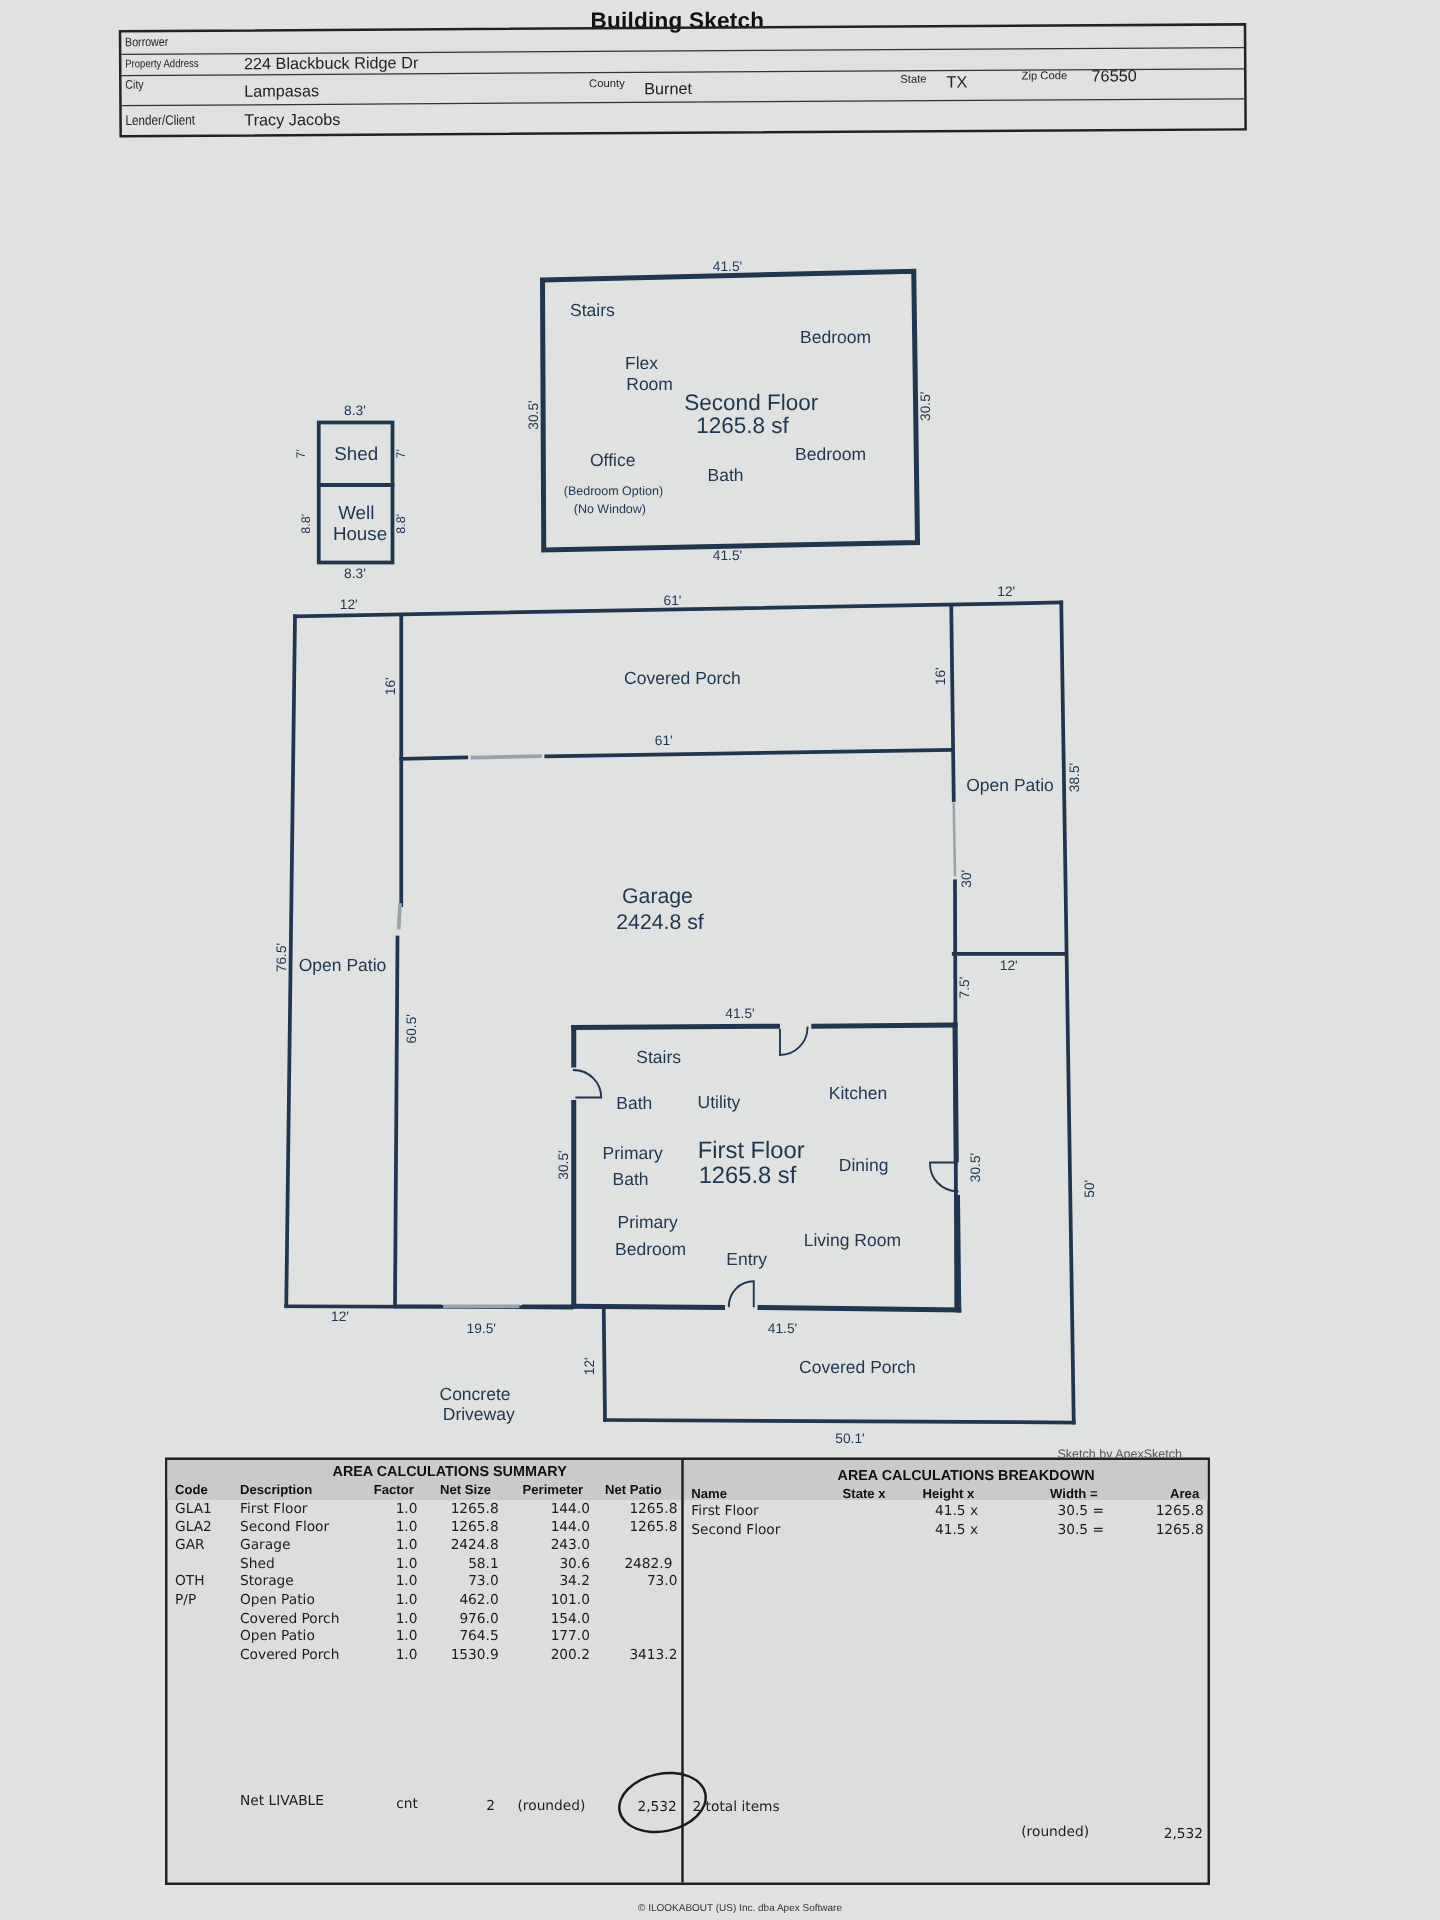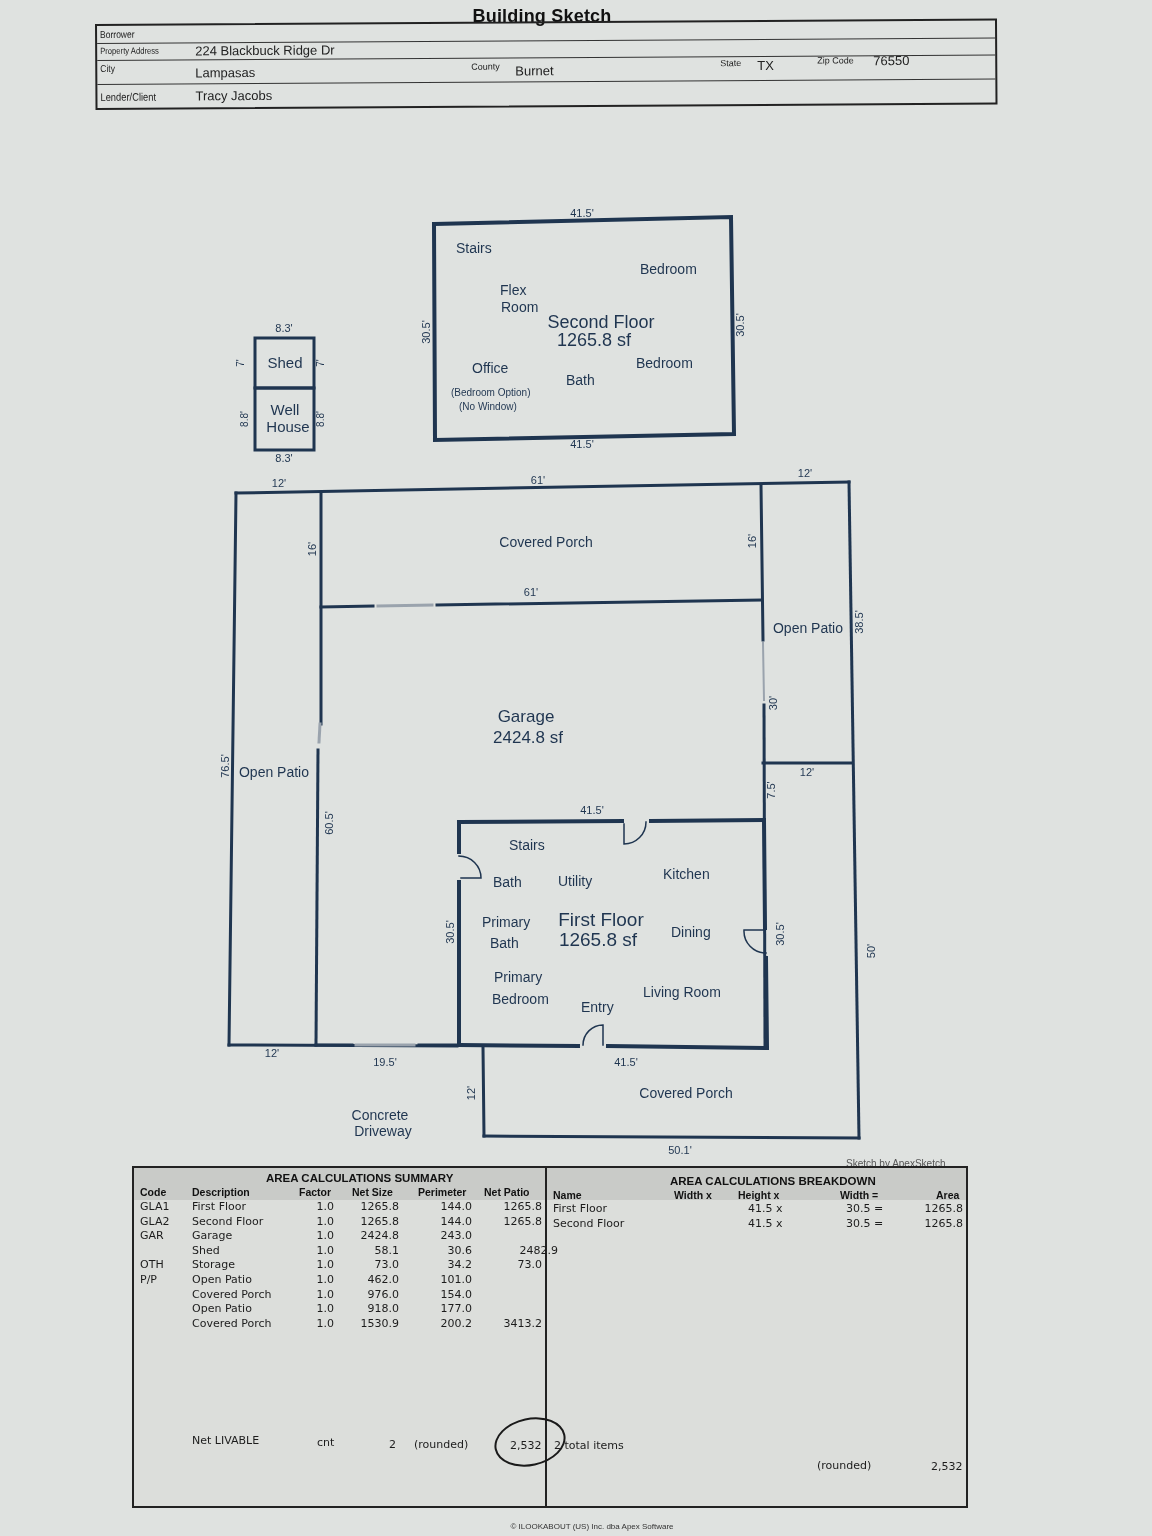--- a/index.html
+++ b/index.html
@@ -231,21 +231,21 @@
       <span class="cell r" style="left:205px;width:60px">2424.8</span>
       <span class="cell r" style="left:276px;width:62px">243.0</span>
       <span class="cell r" style="left:344px;width:64px"></span>
     </div>
     <div style="position:absolute;left:0;top:76px;width:410px;height:15px">
       <span class="cell" style="left:6px"></span>
       <span class="cell" style="left:58px">Shed</span>
       <span class="cell r" style="left:160px;width:40px">1.0</span>
       <span class="cell r" style="left:205px;width:60px">58.1</span>
       <span class="cell r" style="left:276px;width:62px">30.6</span>
-      <span class="cell r" style="left:360px;width:64px">2482.9</span>
+      <span class="cell r" style="left:340px;width:64px">2482.9</span>
     </div>
     <div style="position:absolute;left:0;top:90px;width:444px;height:15px">
       <span class="cell" style="left:6px">OTH</span>
       <span class="cell" style="left:58px">Storage</span>
       <span class="cell r" style="left:160px;width:40px">1.0</span>
       <span class="cell r" style="left:205px;width:60px">73.0</span>
       <span class="cell r" style="left:276px;width:62px">34.2</span>
       <span class="cell r" style="left:344px;width:64px">73.0</span>
     </div>
     <div style="position:absolute;left:0;top:105px;width:410px;height:15px">
@@ -261,21 +261,21 @@
       <span class="cell" style="left:58px">Covered Porch</span>
       <span class="cell r" style="left:160px;width:40px">1.0</span>
       <span class="cell r" style="left:205px;width:60px">976.0</span>
       <span class="cell r" style="left:276px;width:62px">154.0</span>
       <span class="cell r" style="left:344px;width:64px"></span>
     </div>
     <div style="position:absolute;left:0;top:134px;width:410px;height:15px">
       <span class="cell" style="left:6px"></span>
       <span class="cell" style="left:58px">Open Patio</span>
       <span class="cell r" style="left:160px;width:40px">1.0</span>
-      <span class="cell r" style="left:205px;width:60px">918.0</span>
+      <span class="cell r" style="left:205px;width:60px">764.5</span>
       <span class="cell r" style="left:276px;width:62px">177.0</span>
       <span class="cell r" style="left:344px;width:64px"></span>
     </div>
     <div style="position:absolute;left:0;top:149px;width:410px;height:15px">
       <span class="cell" style="left:6px"></span>
       <span class="cell" style="left:58px">Covered Porch</span>
       <span class="cell r" style="left:160px;width:40px">1.0</span>
       <span class="cell r" style="left:205px;width:60px">1530.9</span>
       <span class="cell r" style="left:276px;width:62px">200.2</span>
       <span class="cell r" style="left:344px;width:64px">3413.2</span>
@@ -284,21 +284,21 @@
 
   <span class="cell" style="left:58px;top:266px">Net LIVABLE</span>
   <span class="cell" style="left:183px;top:268px">cnt</span>
   <span class="cell" style="left:255px;top:270px">2</span>
   <span class="cell" style="left:280px;top:270px">(rounded)</span>
   <span class="cell" style="left:376px;top:271px">2,532</span>
   <div class="circle-mark"></div>
 
   <div class="calc-title" style="left:508px;top:7px">AREA CALCULATIONS BREAKDOWN</div>
   <div class="col-h" style="left:419px;top:21px">Name</div>
-  <div class="col-h" style="left:540px;top:21px">Width  x</div>
+  <div class="col-h" style="left:540px;top:21px">State  x</div>
   <div class="col-h" style="left:604px;top:21px">Height  x</div>
   <div class="col-h" style="left:706px;top:21px">Width  =</div>
   <div class="col-h" style="left:802px;top:21px">Area</div>
 
   <div style="position:absolute;left:414px;top:34px;width:418px;height:15px">
     <span class="cell" style="left:5px">First Floor</span>
     <span class="cell" style="left:200px">41.5  x</span>
     <span class="cell" style="left:298px">30.5  =</span>
     <span class="cell r" style="left:350px;width:65px">1265.8</span>
   </div>

